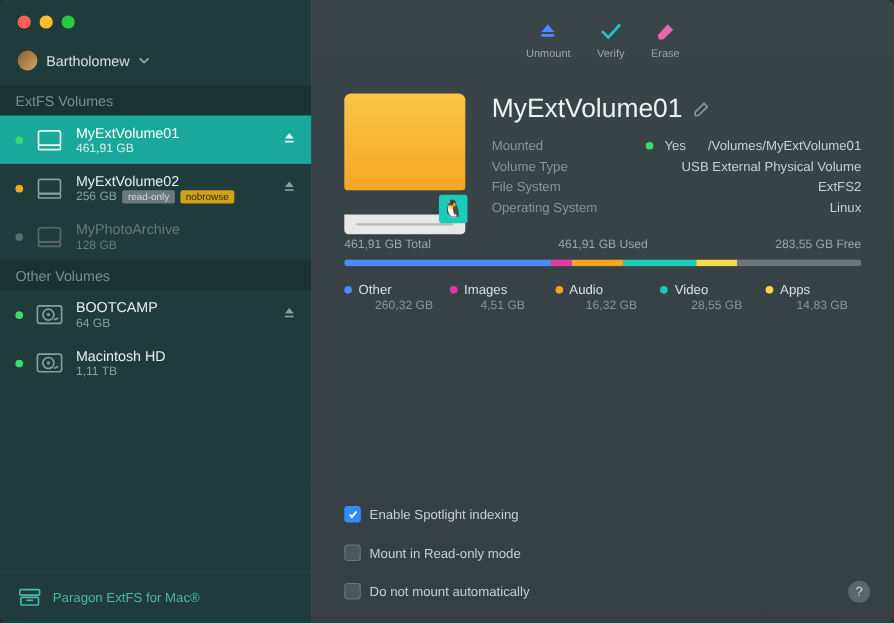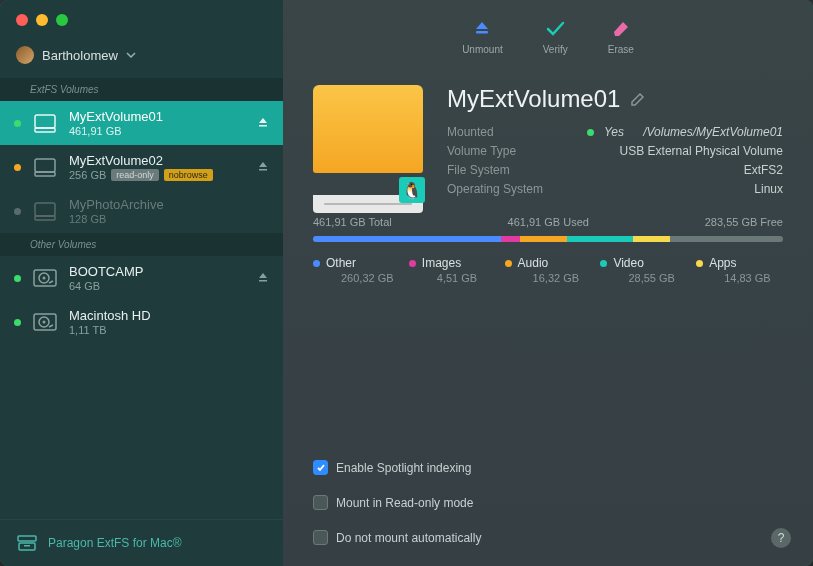--- a/index.html
+++ b/index.html
@@ -6,55 +6,55 @@
 body { background: #333; display: flex; align-items: center; justify-content: center; height: 100vh; }
 .window { width: 813px; height: 566px; background: #0f766e; border-radius: 8px; overflow: hidden; box-shadow: 0 20px 60px rgba(0,0,0,0.5); display: flex; position: relative; }
 .sidebar { width: 283px; background: #1f3b3b; display: flex; flex-direction: column; }
 .traffic-lights { display: flex; gap: 8px; padding: 14px 0 14px 16px; }
 .tl { width: 12px; height: 12px; border-radius: 50%; }
 .tl.red { background: #ff5f57; }
 .tl.yellow { background: #febc2e; }
 .tl.green { background: #28c840; }
 .user-row { display: flex; align-items: center; gap: 8px; padding: 6px 16px 14px; color: #d8e0e0; font-size: 13px; cursor: pointer; }
 .avatar { width: 18px; height: 18px; border-radius: 50%; background: linear-gradient(135deg, #8b5a2b, #d4a76a); }
-.section-header { font-size: 10px; color: #7a9090; padding: 6px 30px; background: rgba(0,0,0,0.15); font-style: italic; }
+.section-header { font-size: 13px; color: #7a9090; padding: 6px 14px; background: rgba(0,0,0,0.15); }
 .vol-item { display: flex; align-items: center; padding: 8px 14px; gap: 10px; cursor: pointer; position: relative; }
 .vol-item.active { background: #1aa89a; }
 .dot { width: 7px; height: 7px; border-radius: 50%; flex-shrink: 0; }
 .dot.green { background: #3bdc6b; }
 .dot.orange { background: #f5a623; }
 .dot.grey { background: #5a6b6b; }
 .drive-icon { width: 28px; height: 22px; flex-shrink: 0; }
 .vol-text { flex: 1; min-width: 0; }
 .vol-name { font-size: 13px; color: #e8f0f0; white-space: nowrap; overflow: hidden; text-overflow: ellipsis; }
 .vol-item.active .vol-name { color: #fff; font-weight: 500; }
 .vol-sub { font-size: 11px; color: #8aa0a0; display: flex; align-items: center; gap: 5px; margin-top: 1px; }
 .vol-item.active .vol-sub { color: rgba(255,255,255,0.85); }
 .badge { font-size: 9px; padding: 1px 5px; border-radius: 2px; font-weight: 500; }
 .badge.grey { background: #6b7b7b; color: #d0d8d8; }
 .badge.orange { background: #d4a017; color: #2a2a1a; }
 .sidebar-footer { margin-top: auto; padding: 14px 16px; display: flex; align-items: center; gap: 10px; color: #4bb8aa; font-size: 12px; border-top: 1px solid rgba(255,255,255,0.05); }
 .main { flex: 1; background: linear-gradient(180deg, #3a4548 0%, #353f44 100%); display: flex; flex-direction: column; position: relative; }
-.toolbar { display: flex; justify-content: center; gap: 40px; padding: 18px 12px 12px; }
+.toolbar { display: flex; justify-content: center; gap: 24px; padding: 18px 12px 12px; }
 .tool { display: flex; flex-direction: column; align-items: center; gap: 4px; cursor: pointer; }
 .tool-icon { width: 22px; height: 22px; display: flex; align-items: center; justify-content: center; }
 .tool-label { font-size: 10px; color: #9ba8a8; }
 .details { display: flex; padding: 18px 30px 0; gap: 24px; }
 .big-drive { width: 110px; height: 110px; position: relative; flex-shrink: 0; }
 .drive-body { width: 100%; height: 88px; background: linear-gradient(180deg, #fbc547 0%, #f5a623 100%); border-radius: 6px 6px 3px 3px; position: relative; }
 .drive-slot { position: absolute; bottom: -18px; left: 0; width: 100%; height: 18px; background: #e8e8e8; border-radius: 0 0 4px 4px; }
 .drive-line { position: absolute; bottom: -10px; left: 10%; width: 80%; height: 2px; background: #b8b8b8; border-radius: 1px; }
 .linux-badge { position: absolute; bottom: -8px; right: -2px; width: 26px; height: 26px; background: #1accb8; border-radius: 3px; display: flex; align-items: center; justify-content: center; font-size: 16px; }
 .detail-info { flex: 1; }
 .title-row { display: flex; align-items: center; gap: 10px; margin-bottom: 12px; }
 .vol-title { font-size: 24px; color: #eef2f2; font-weight: 400; }
 .info-grid { display: grid; grid-template-columns: 140px 1fr; row-gap: 5px; font-size: 12px; }
 .info-label { color: #8a9696; }
 .info-value { color: #c8d0d0; text-align: right; }
-.mounted-val { display: flex; align-items: center; justify-content: center; gap: 6px; font-style: italic; }
+.mounted-val { display: flex; align-items: center; justify-content: center; gap: 6px; }
 .usage { padding: 20px 30px 0; }
 .usage-header { display: flex; justify-content: space-between; font-size: 11px; color: #9ba8a8; margin-bottom: 8px; }
 .usage-bar { height: 6px; border-radius: 3px; overflow: hidden; display: flex; background: #555; }
 .seg { height: 100%; }
 .legend { display: flex; gap: 9px; margin-top: 14px; }
 .legend-item { flex: 1; }
 .legend-top { display: flex; align-items: center; gap: 6px; font-size: 12px; color: #d8e0e0; }
 .ldot { width: 7px; height: 7px; border-radius: 50%; }
 .legend-sub { font-size: 11px; color: #8a9696; margin-left: 28px; margin-top: 2px; }
 .options { padding: 0 30px 18px; margin-top: auto; }

